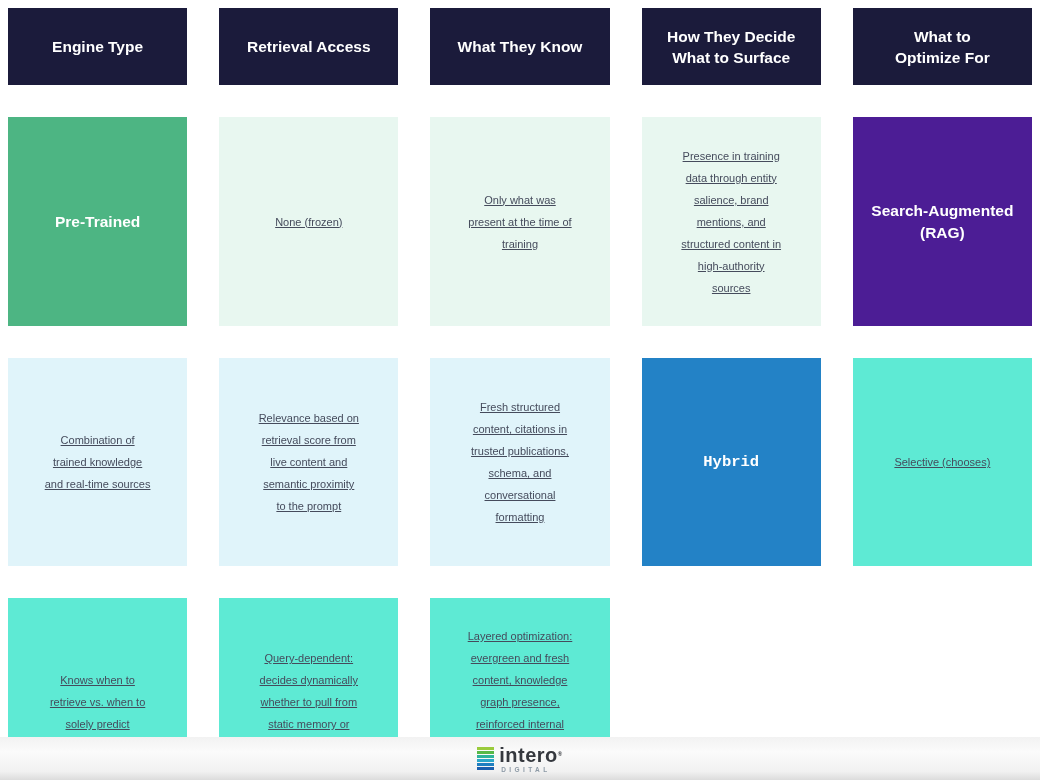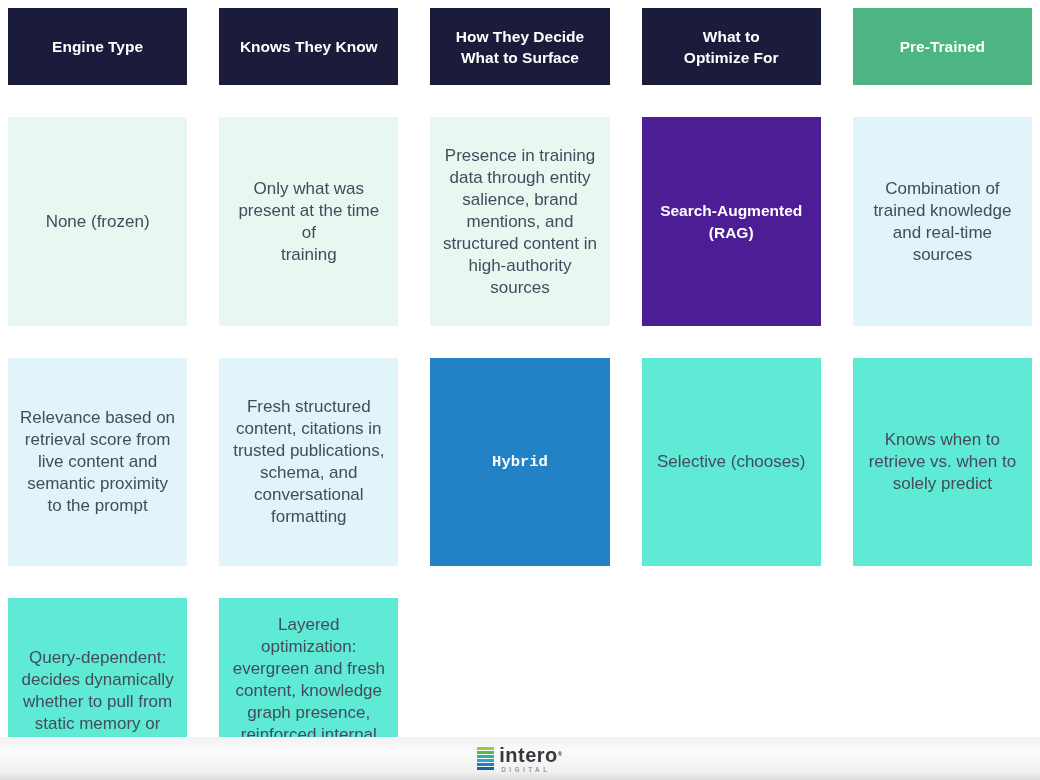--- a/index.html
+++ b/index.html
@@ -40,23 +40,24 @@
     font-weight: bold;
     font-size: 15.5px;
     line-height: 22px;
     padding: 12px 10px;
   }
   .bg-green { background: #4db583; }
   .bg-teal  { background: #4c1d95; }
   .bg-blue  { background: #2382c6; font-family: Liberation Mono, monospace; }
   .body-cell {
     color: #454b5c;
-    font-size: 17px;
+    font-size: 11px;
     line-height: 22px;
     padding: 28px 12px;
+    text-decoration: underline;
   }
   .tint-green { background: #e8f7f0; }
   .tint-teal  { background: #e0f4fa; }
   .tint-blue  { background: #5eead4; }
 
   .footer {
     position: absolute;
     left: 0; top: 737px;
     width: 1040px; height: 43px;
     background: linear-gradient(180deg, #f2f2f2 0%, #fbfbfb 35%, #f1f1f1 80%, #dcdcdc 100%);
@@ -98,21 +99,22 @@
     margin-top: 1px;
     padding-left: 2px;
   }
 </style>
 </head>
 <body>
 
 <div class="table-wrap">
 
   <div class="cell hdr">Engine Type</div>
-  <div class="cell hdr">Knows They Know</div>
+  <div class="cell hdr">Retrieval Access</div>
+  <div class="cell hdr">What They Know</div>
   <div class="cell hdr">How They Decide
 What to Surface</div>
   <div class="cell hdr">What to
 Optimize For</div>
 
   <div class="cell rowlabel bg-green">Pre-Trained</div>
   <div class="cell body-cell tint-green">None (frozen)</div>
   <div class="cell body-cell tint-green">Only what was
 present at the time of
 training</div>

